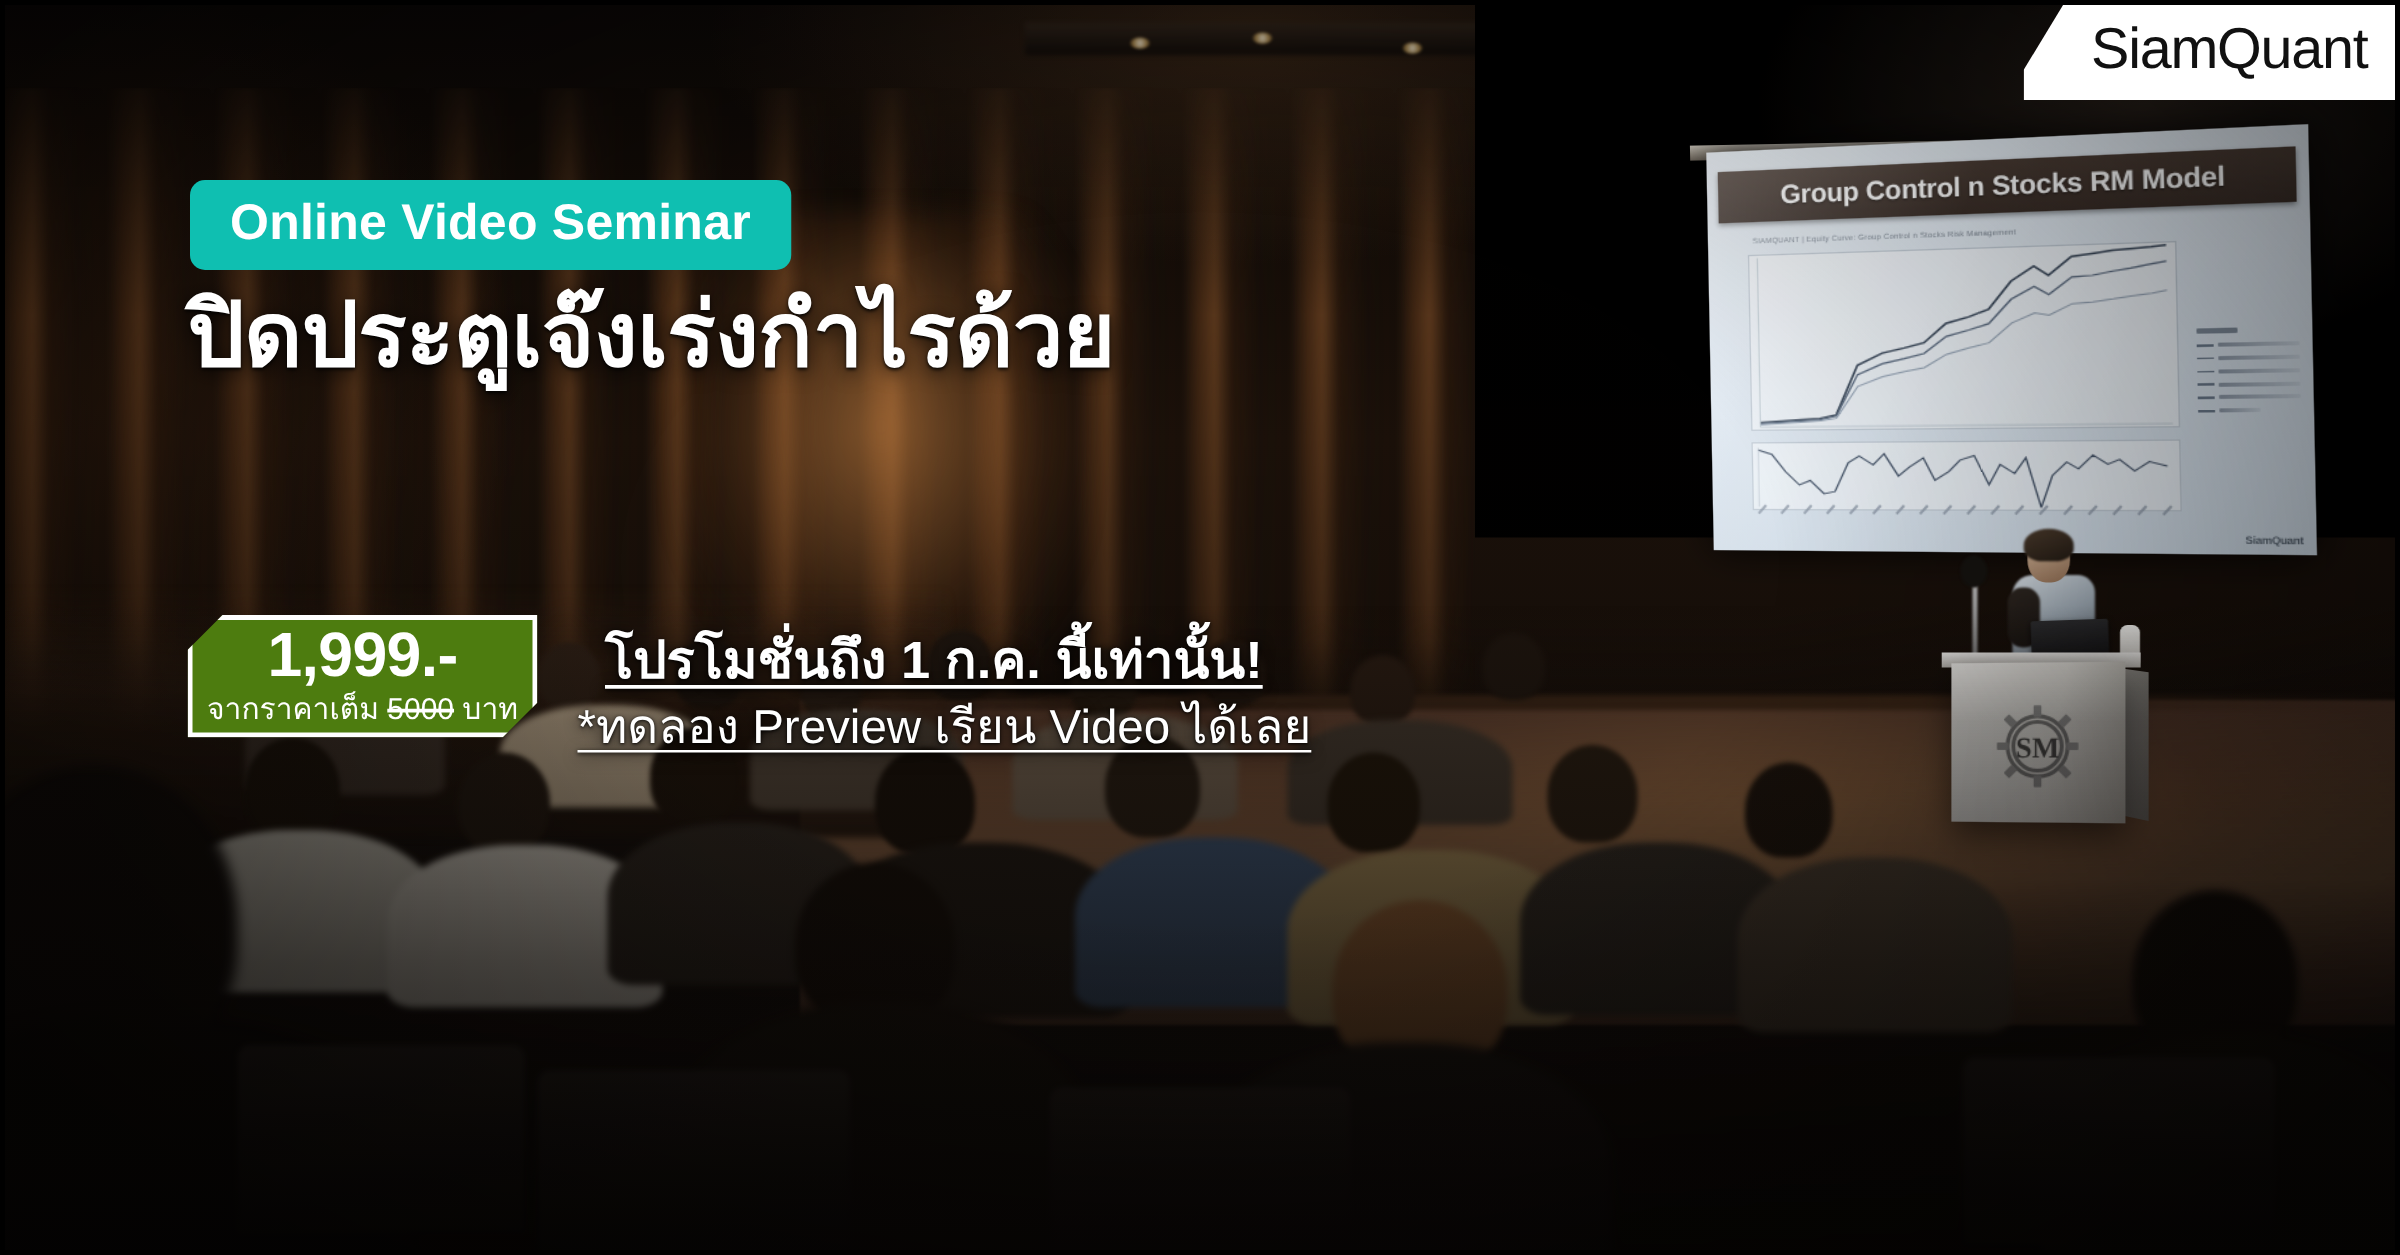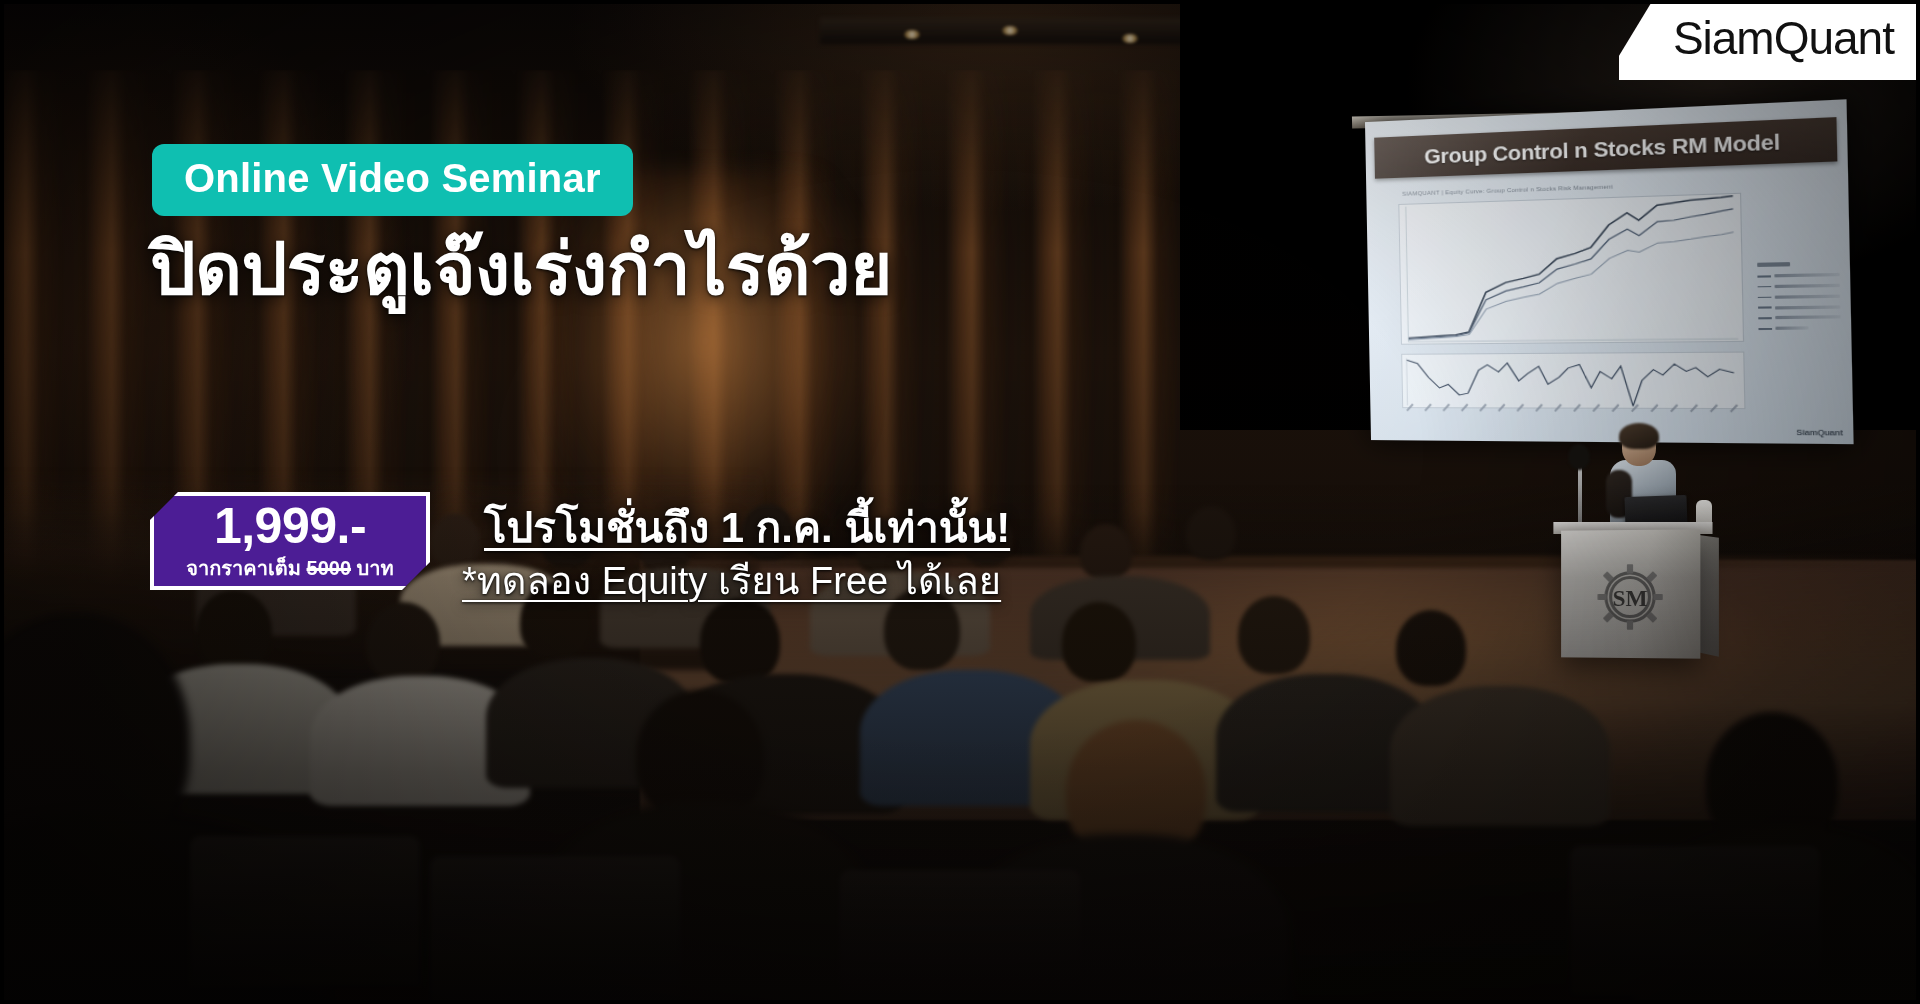--- a/index.html
+++ b/index.html
@@ -242,32 +242,32 @@
   .headline-en {
     position:absolute; left:150px; top:374px;
     color:#f6ca52; font-size:72px; font-weight:bold;
     letter-spacing:-1px; line-height:1; white-space:nowrap;
     text-shadow:0 3px 16px rgba(0,0,0,.75), 0 1px 3px rgba(0,0,0,.9);
   }
 
   .price-tag {
     position:absolute; left:150px; top:492px;
     width:280px; height:98px;
-    background:#4c1d95;
+    background:#4d7c0f;
     border:4px solid #ffffff;
     clip-path:polygon(28px 0, 100% 0, 100% 70px, 252px 100%, 0 100%, 0 28px);
     display:flex; flex-direction:column; align-items:center; justify-content:center;
     box-shadow:0 6px 18px rgba(0,0,0,.55);
   }
   .price-main {
     color:#fff; font-size:50px; font-weight:bold; line-height:1;
     letter-spacing:-.5px; margin-top:-4px;
   }
   .price-sub {
-    color:#fff; font-size:20px; font-weight:bold; line-height:1;
+    color:#fff; font-size:24px; font-weight:normal; line-height:1;
     margin-top:7px; white-space:nowrap;
   }
   .price-sub s { text-decoration:line-through; text-decoration-thickness:2.5px; }
 
   .promo-line1 {
     position:absolute; left:484px; top:494px;
     color:#ffffff; font-size:42px; font-weight:bold;
     white-space:nowrap; text-decoration:underline;
     text-underline-offset:6px; text-decoration-thickness:3px;
     text-shadow:0 3px 12px rgba(0,0,0,.8), 0 1px 3px rgba(0,0,0,.95);
@@ -502,21 +502,21 @@
 
     <div class="price-tag">
       <div class="price-main">1,999.-</div>
       <div class="price-sub">
         <span>จากราคาเต็ม </span><s>5000</s><span> บาท</span>
       </div>
     </div>
 
     <div class="promo-line1">โปรโมชั่นถึง 1 ก.ค. นี้เท่านั้น!</div>
 
-    <div class="promo-line2">*ทดลอง Equity เรียน Free ได้เลย</div>
+    <div class="promo-line2">*ทดลอง Preview เรียน Video ได้เลย</div>
 
     <div class="brand">
       <span class="brand-text">SiamQuant</span>
     </div>
   </div>
 
   <div class="frame-edge"></div>
 </div>
 
 </body></html>

